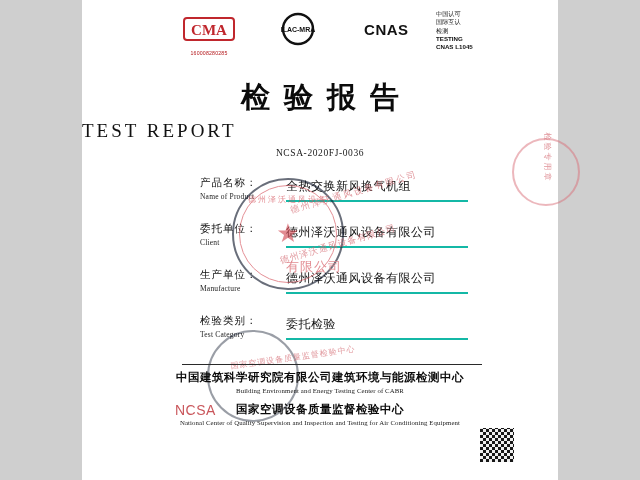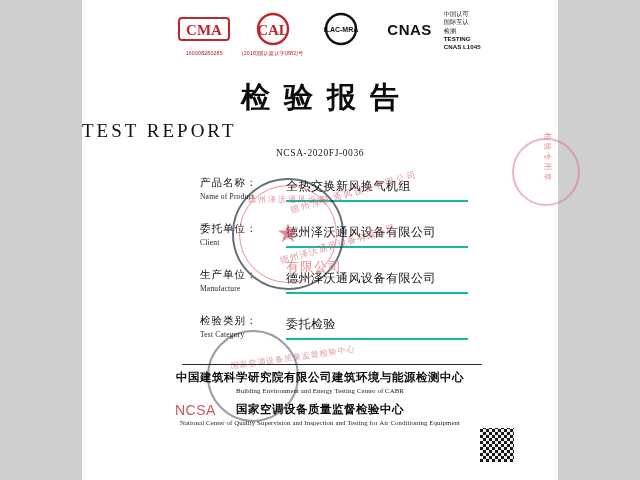--- a/index.html
+++ b/index.html
@@ -223,29 +223,20 @@
     <div class="logo-block">
       <div class="logo-mark">
         <svg width="52" height="30" viewBox="0 0 52 30" aria-hidden="true">
           <rect x="1" y="4" width="50" height="22" rx="3" fill="none" stroke="#c0272d" stroke-width="2"></rect>
           <text x="26" y="21" text-anchor="middle" font-family="Liberation Serif, serif" font-size="15" font-weight="bold" fill="#c0272d">CMA</text>
         </svg>
       </div>
       <div class="logo-cap red">160008280285</div>
     </div>
 
-    <div class="logo-block">
-      <div class="logo-mark">
-        <svg width="40" height="34" viewBox="0 0 40 34" aria-hidden="true">
-          <circle cx="20" cy="17" r="15" fill="none" stroke="#c0272d" stroke-width="2.4"></circle>
-          <text x="20" y="23" text-anchor="middle" font-family="Liberation Serif, serif" font-size="15" font-weight="bold" fill="#c0272d">CAL</text>
-        </svg>
-      </div>
-      <div class="logo-cap red">(2018)国认监认字(883)号</div>
-    </div>
 
     <div class="logo-block">
       <div class="logo-mark">
         <svg width="40" height="34" viewBox="0 0 40 34" aria-hidden="true">
           <circle cx="20" cy="17" r="15" fill="none" stroke="#111" stroke-width="2.4"></circle>
           <text x="20" y="20" text-anchor="middle" font-family="Liberation Sans, sans-serif" font-size="7" font-weight="bold" fill="#111">ILAC-MRA</text>
         </svg>
       </div>
       <div class="logo-cap"></div>
     </div>

